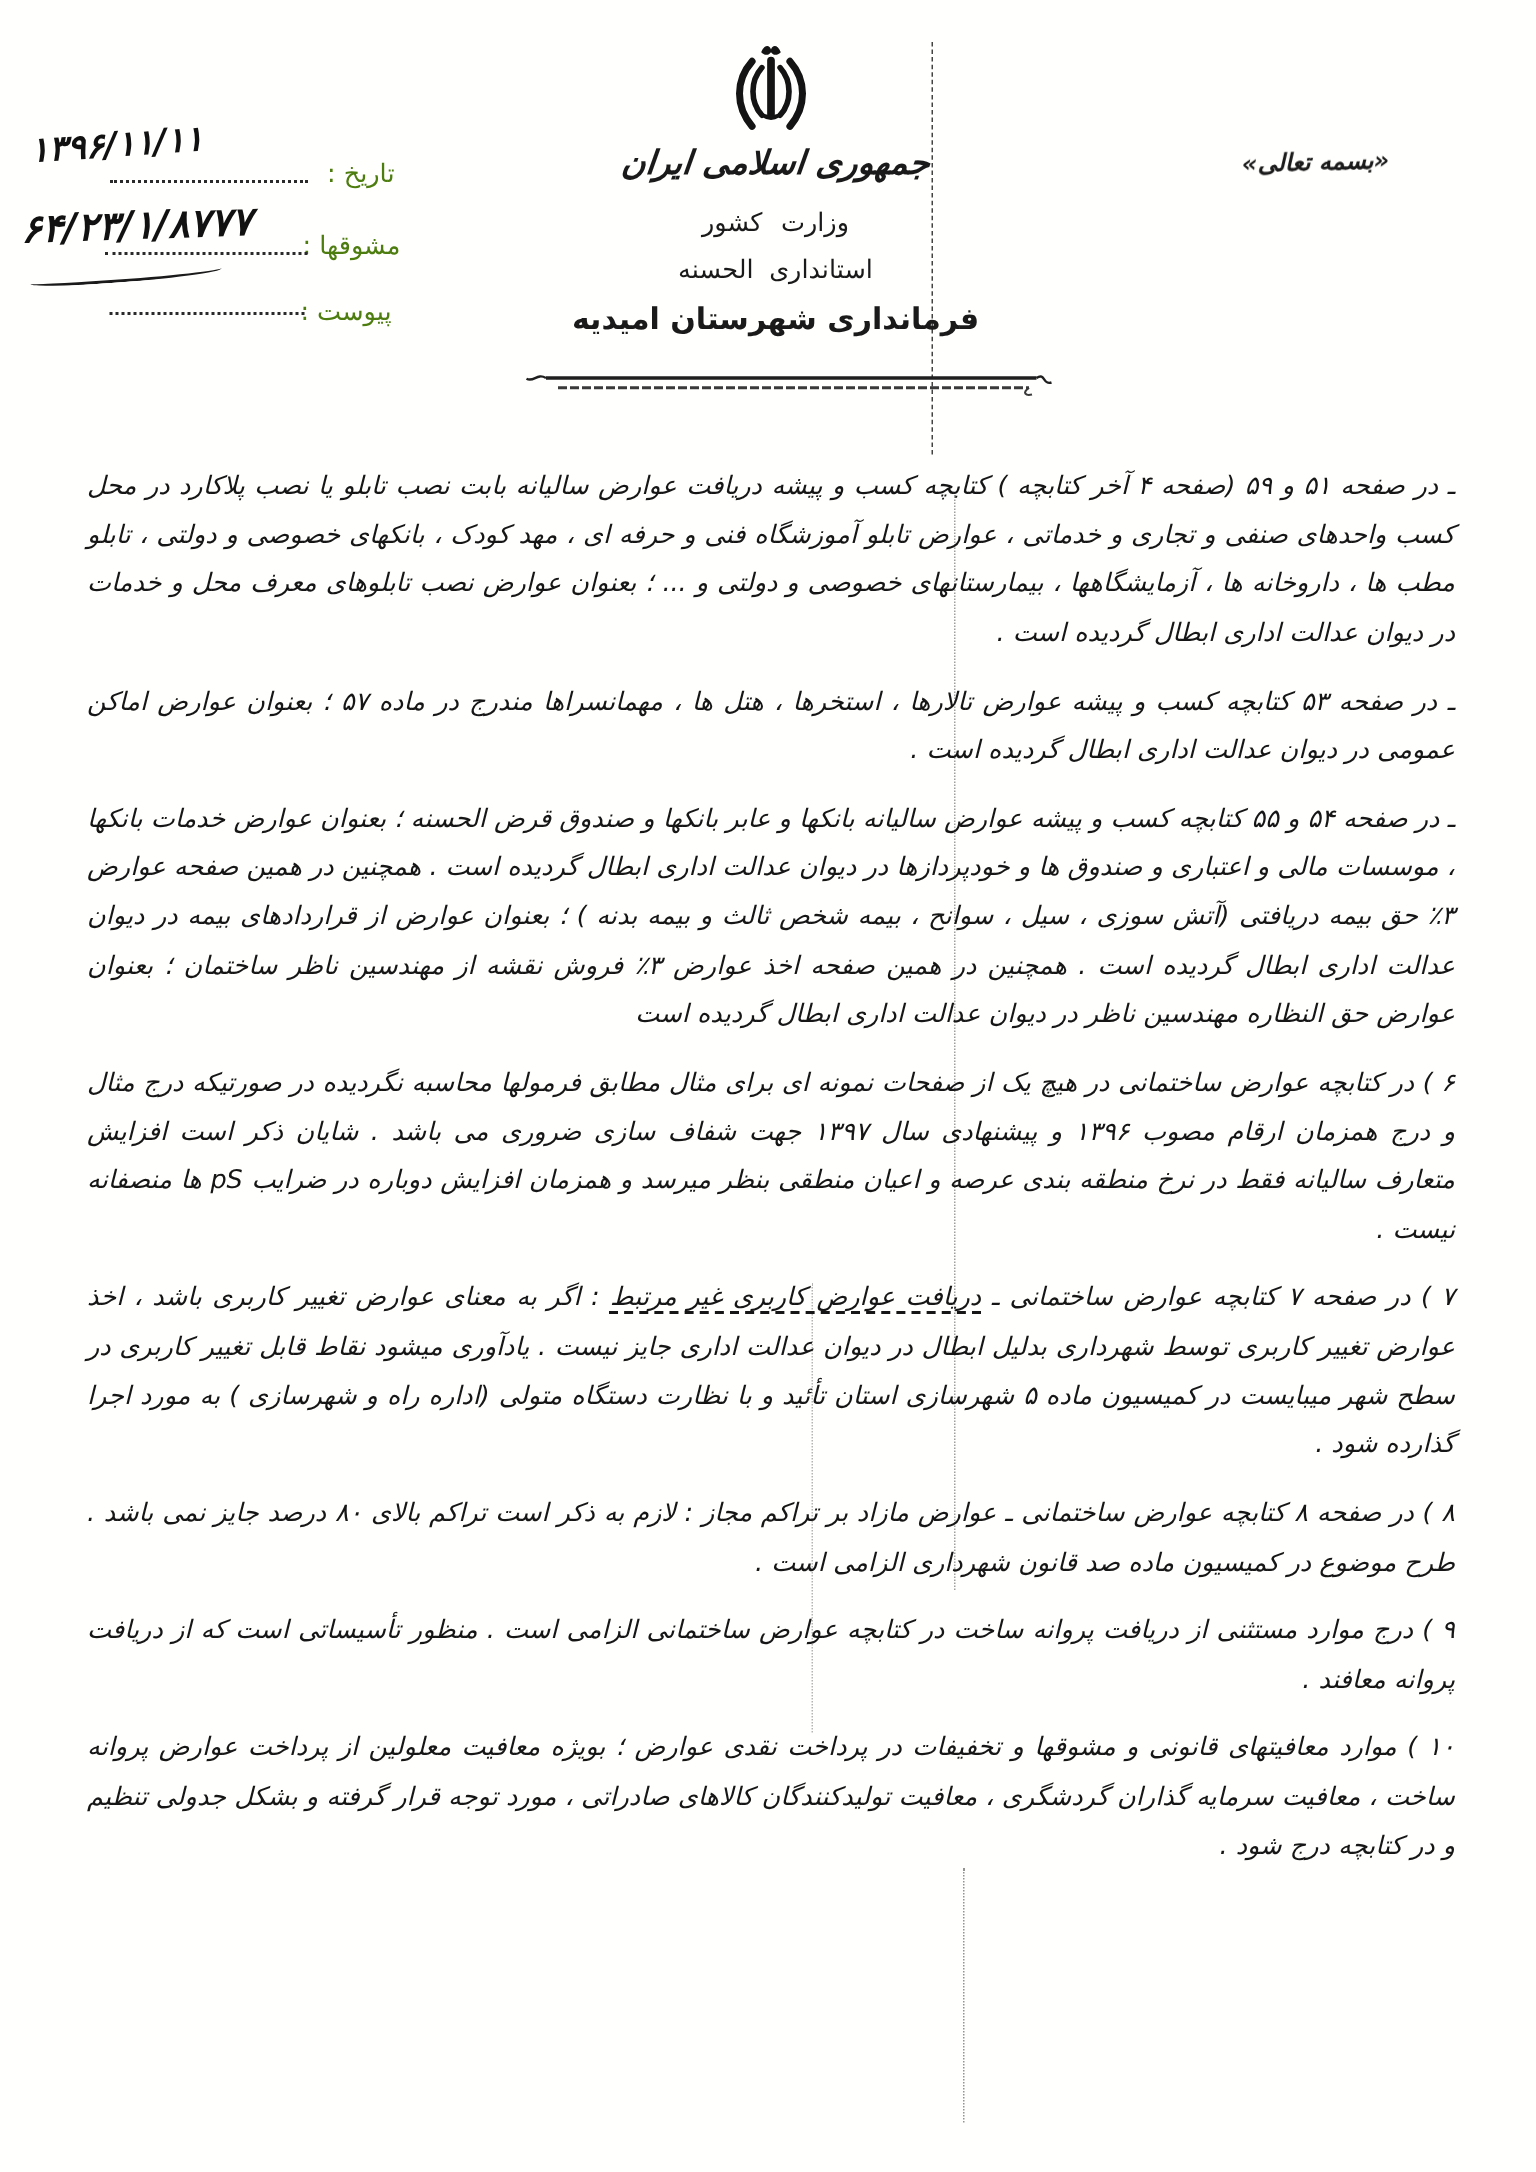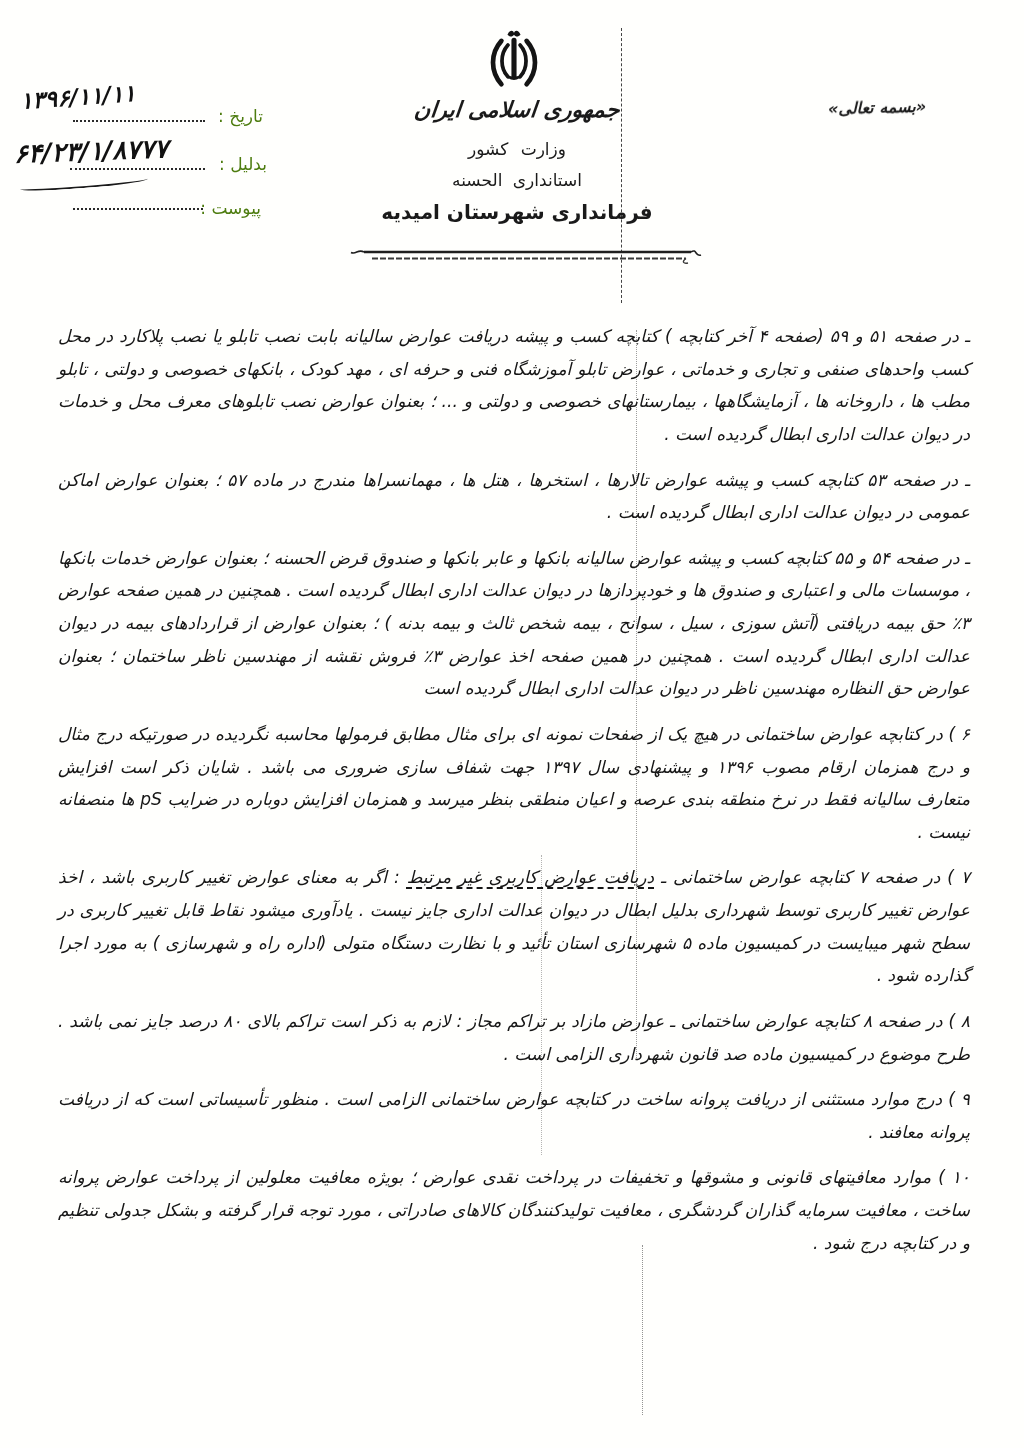--- a/index.html
+++ b/index.html
@@ -60,21 +60,21 @@
   .hand-date   { left:8px;  top:2px;  font-size:23px; letter-spacing:4px; transform:rotate(-4deg); }
   .hand-number { left:2px;  top:54px; font-size:26px; letter-spacing:3px; transform:rotate(-2deg); }
   .flourish {
     position:absolute; left:8px; top:98px; width:128px; height:8px;
     border-bottom:2.5px solid #1a1a1a; border-radius:0 0 60% 40%;
     transform:rotate(-4deg);
   }
 
   
   .body-text {
-    position:absolute; top:320px; left:58px; right:54px;
+    position:absolute; top:308px; left:58px; right:54px;
     direction:rtl;
     text-align:justify; text-align-last:right;
     font-size:17px; line-height:1.92; font-style:italic;
     color:#161616;
   }
   .para { margin-bottom:13px; }
   .u { text-decoration-line:underline; text-decoration-style:dashed; text-decoration-thickness:1.5px; text-underline-offset:4px; }
 </style>
 </head>
 <body>
@@ -117,21 +117,21 @@
     </svg>
   </div>
 
   <div class="bismillah">«بسمه تعالی»</div>
 
   <div class="meta">
     <span class="meta-label lbl-date">تاریخ :</span>
     <span class="dots dots-date"></span>
     <span class="hand hand-date">۱۳۹۶/۱۱/۱۱</span>
 
-    <span class="meta-label lbl-number">بدلیل :</span>
+    <span class="meta-label lbl-number">مشوقها :</span>
     <span class="dots dots-number"></span>
     <span class="hand hand-number">۶۴/۲۳/۱/۸۷۷۷</span>
     <span class="flourish"></span>
 
     <span class="meta-label lbl-attach">پیوست :</span>
     <span class="dots dots-attach"></span>
   </div>
 
   <div class="body-text" id="body-container">
       <p class="para"><span>ـ در صفحه ۵۱ و ۵۹ (صفحه ۴ آخر کتابچه ) کتابچه کسب و پیشه دریافت عوارض سالیانه بابت نصب تابلو یا نصب پلاکارد در محل کسب واحدهای صنفی و تجاری و خدماتی ، عوارض تابلو آموزشگاه فنی و حرفه ای ، مهد کودک ، بانکهای خصوصی و دولتی ، تابلو مطب ها ، داروخانه ها ، آزمایشگاهها ، بیمارستانهای خصوصی و دولتی و ... ؛ بعنوان عوارض نصب تابلوهای معرف محل و خدمات در دیوان عدالت اداری ابطال گردیده است .</span></p>

